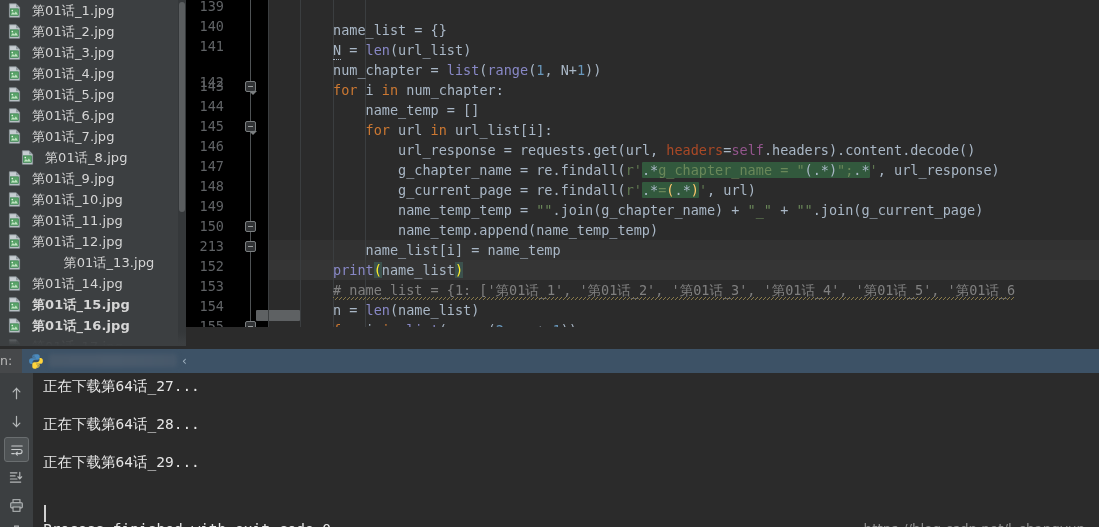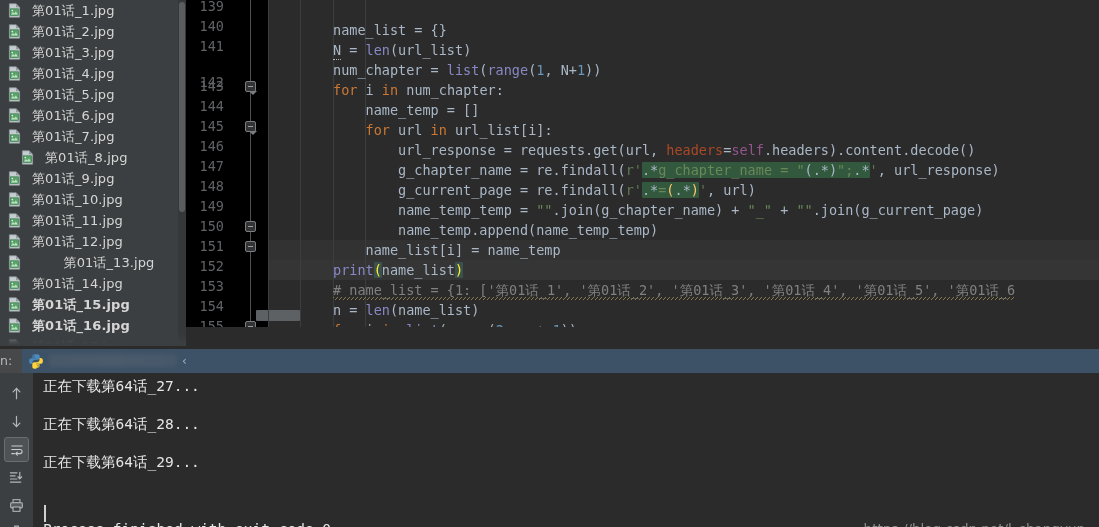--- a/index.html
+++ b/index.html
@@ -392,21 +392,21 @@
           <div class="ln" style="top: 36px;">141</div>
           <div class="ln" style="top: 72px;">142</div>
           <div class="ln" style="top: 76px;">143</div>
           <div class="ln" style="top: 96px;">144</div>
           <div class="ln" style="top: 116px;">145</div>
           <div class="ln" style="top: 136px;">146</div>
           <div class="ln" style="top: 156px;">147</div>
           <div class="ln" style="top: 176px;">148</div>
           <div class="ln" style="top: 196px;">149</div>
           <div class="ln" style="top: 216px;">150</div>
-          <div class="ln" style="top: 236px;">151</div>
+          <div class="ln" style="top: 236px;">213</div>
           <div class="ln" style="top: 256px;">152</div>
           <div class="ln" style="top: 276px;">153</div>
           <div class="ln" style="top: 296px;">154</div>
           <div class="ln" style="top: 316px;">155</div>
         </div>
       <div id="gutter-folds">
           <div class="foldmark arrow" style="top: 81px;"></div>
           <div class="foldmark arrow" style="top: 121px;"></div>
           <div class="foldmark" style="top: 221px;"></div>
           <div class="foldmark" style="top: 241px;"></div>

